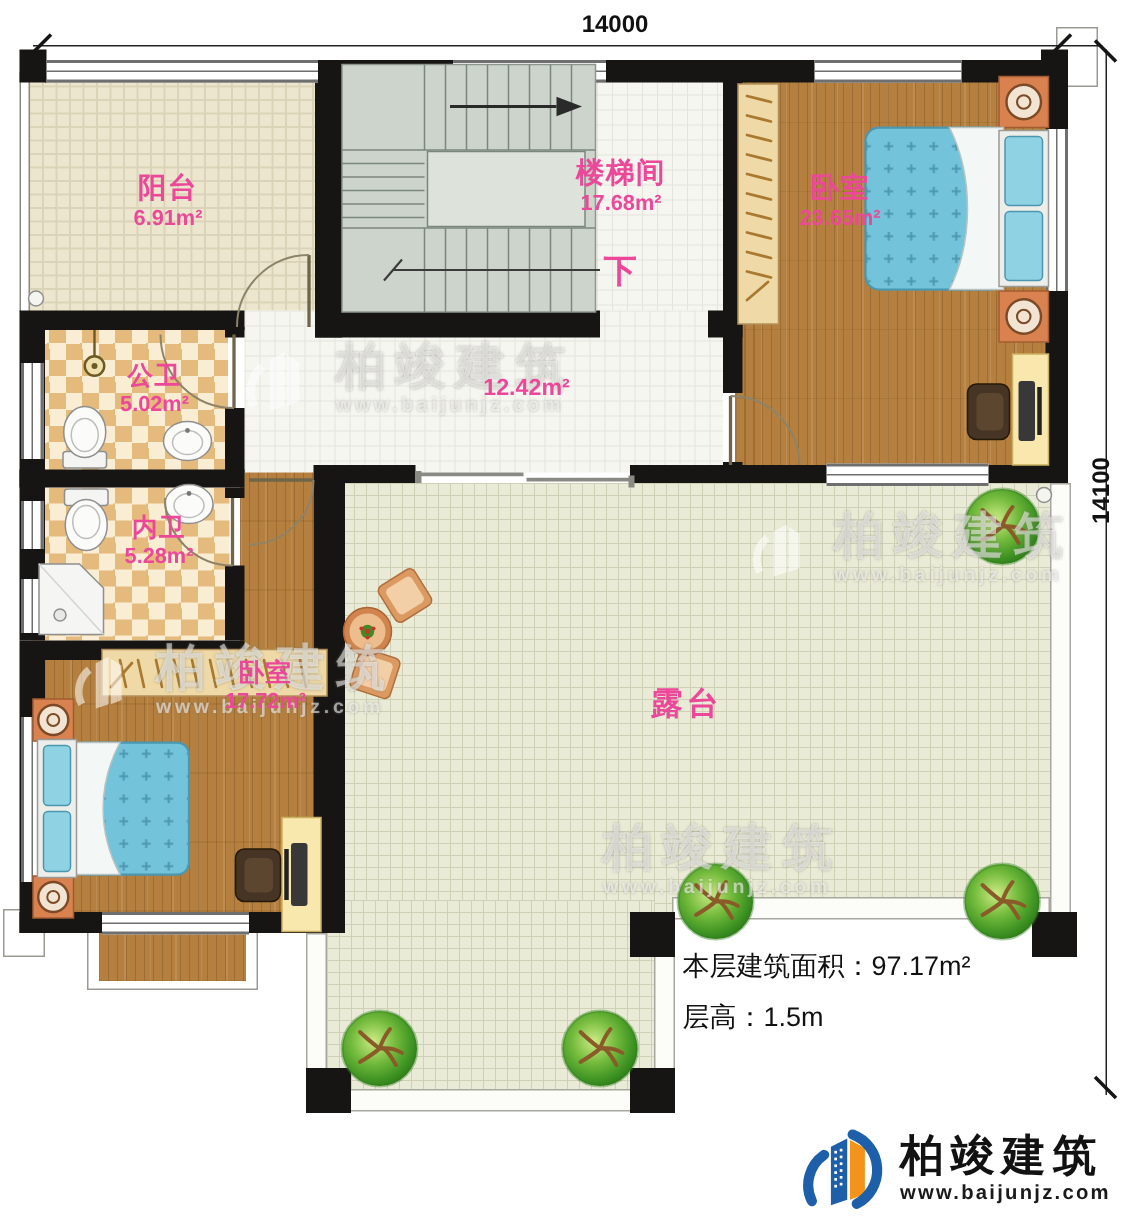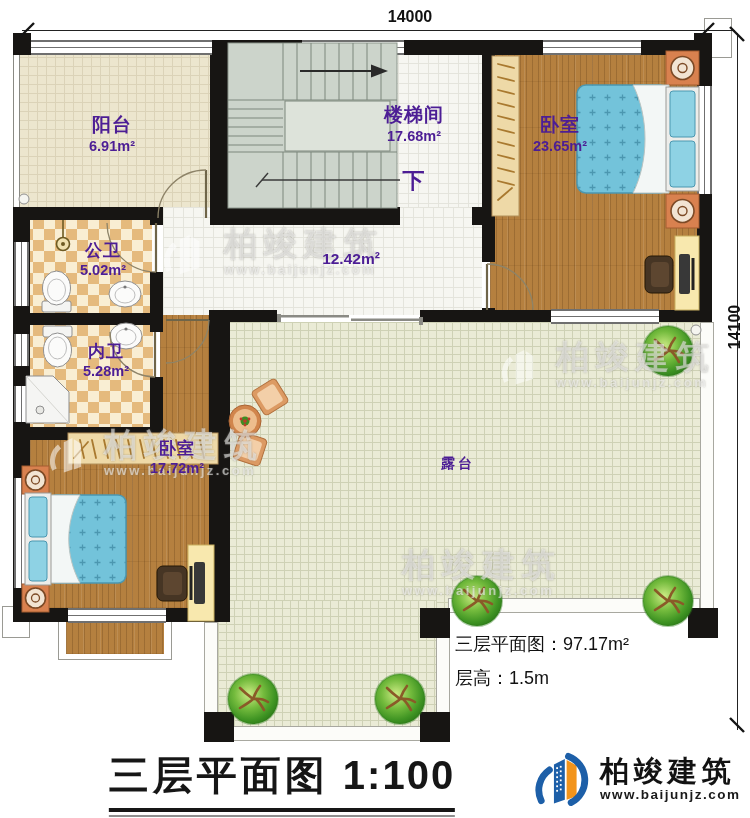--- a/index.html
+++ b/index.html
@@ -28,21 +28,21 @@
   .plinth{position:absolute;background:#ffffff;border:1px solid #9a9a94;box-sizing:border-box;z-index:2;}
   .win-h{position:absolute;height:15px;background:#fff;border-top:2px solid #6f6f6f;border-bottom:2px solid #6f6f6f;box-sizing:border-box;z-index:6;}
   .win-h::before{content:"";position:absolute;left:0;right:0;top:50%;margin-top:-1px;height:1px;background:#6f6f6f;}
   .win-v{position:absolute;width:15px;background:#fff;border-left:2px solid #6f6f6f;border-right:2px solid #6f6f6f;box-sizing:border-box;z-index:6;}
   .win-v::before{content:"";position:absolute;top:0;bottom:0;left:50%;margin-left:-1px;width:1px;background:#6f6f6f;}
   .rail-v{position:absolute;width:7px;background:#fff;border-left:1px solid #8a8a84;border-right:1px solid #8a8a84;box-sizing:border-box;z-index:4;}
   
   .dimline{position:absolute;background:#222;z-index:3;}
   .dim-label{position:absolute;font-weight:700;font-size:16px;color:#111;z-index:10;white-space:nowrap;}
   
-  .rlabel{position:absolute;z-index:10;transform:translateX(-50%);font-weight:700;color:#4c1d95;white-space:nowrap;text-align:center;}
+  .rlabel{position:absolute;z-index:10;transform:translateX(-50%);font-weight:700;color:#ec4899;white-space:nowrap;text-align:center;}
   .rname{font-size:19px;letter-spacing:1px;}
   .rname-sm{font-size:17px;}
   .rarea{font-size:14.5px;}
   .note{position:absolute;z-index:10;font-size:18px;color:#111;white-space:nowrap;font-weight:500;}
   
   .wm{position:absolute;z-index:9;display:flex;align-items:center;gap:10px;pointer-events:none;}
   .wm-name{font-size:33px;font-weight:700;letter-spacing:7px;color:rgba(255,255,255,.50);
            text-shadow:0 0 2px rgba(120,118,110,.55);line-height:1;}
   .wm-url{font-size:13px;font-weight:700;letter-spacing:2.5px;color:rgba(255,255,255,.55);
           text-shadow:0 0 2px rgba(120,118,110,.5);margin-top:2px;}
@@ -443,33 +443,30 @@
   <div class="rarea">5.28m²</div>
 </div>
 <div class="rlabel" style="left:351px;top:250px;">
   <div class="rarea" style="font-size:15.5px;">12.42m²</div>
 </div>
 <div class="rlabel" style="left:177px;top:437px;">
   <div class="rname rname-sm">卧室</div>
   <div class="rarea">17.72m²</div>
 </div>
 <div class="rlabel" style="left:458px;top:455px;">
-  <div class="rname" style="font-size:14px;letter-spacing:3px;">露台</div>
+  <div class="rname" style="font-size:21px;letter-spacing:3px;">露台</div>
 </div>
 <div class="rlabel" style="left:414px;top:166px;">
   <div class="rname" style="font-size:22px;">下</div>
 </div>
 
-<div class="note" style="left:455px;top:632px;">三层平面图：97.17m²</div>
+<div class="note" style="left:455px;top:632px;">本层建筑面积：97.17m²</div>
 <div class="note" style="left:455px;top:666px;">层高：1.5m</div>
 
 <div class="title-wrap">
-  <div class="title-row">
-    <span>三层平面图</span><span class="scale">1:100</span>
-  </div>
   <div class="u1"></div>
   <div class="u2"></div>
 </div>
 
 <div class="logo-wrap">
   <svg width="58" height="58" viewBox="0 0 64 62">
     <path d="M17,21 A27 27 0 0 0 8,55" stroke="#1d5fa8" stroke-width="7.5" fill="none" stroke-linecap="round"></path>
     <polygon points="22,15 34,9 34,54 22,58" fill="#1d5fa8"></polygon>
     <g fill="#ffffff">
       <rect x="24.5" y="18" width="2" height="2"></rect>

